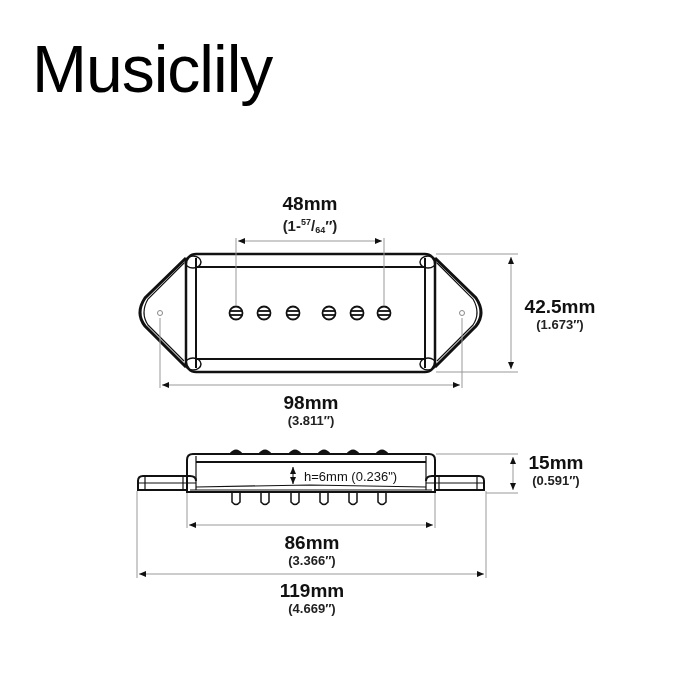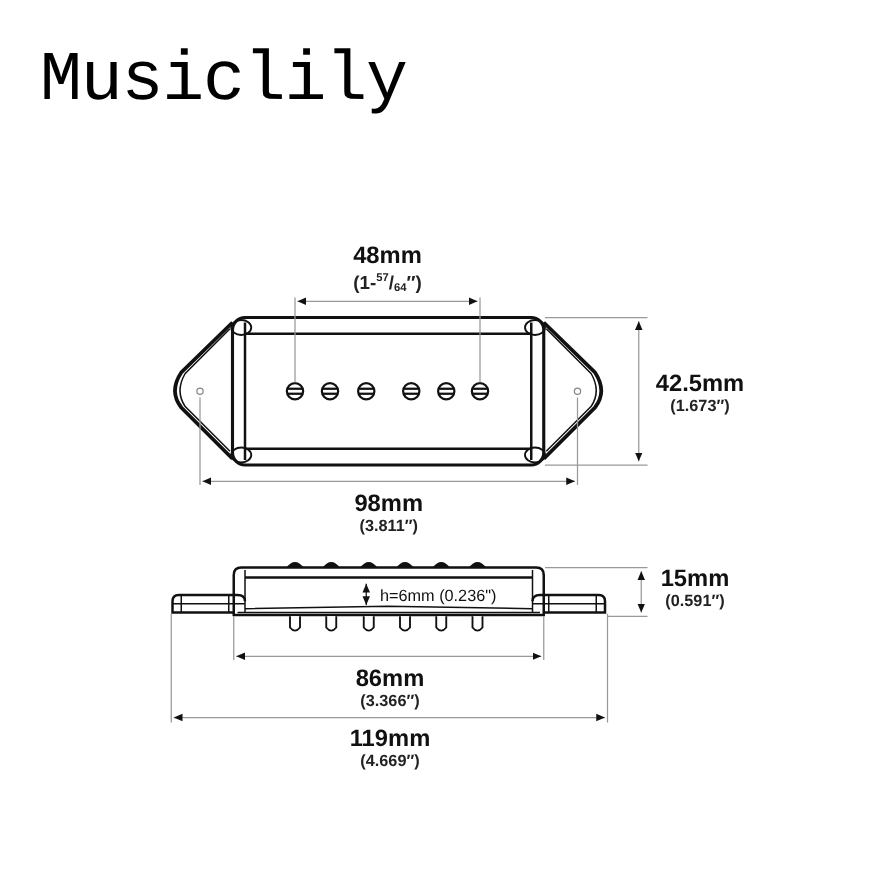--- a/index.html
+++ b/index.html
@@ -1,17 +1,17 @@
 <!DOCTYPE html>
 <html><head>
 <meta charset="utf-8">
 <style>
   html, body { margin: 0; padding: 0; background: #ffffff; }
   body { width: 700px; height: 700px; position: relative; overflow: hidden; font-family: "Liberation Sans", sans-serif; }
-  .brand { position: absolute; left: 32px; top: 36px; font-size: 56px; color: #000; font-family: Liberation Mono, monospace; letter-spacing: -1px; line-height: 1; }
+  .brand { position: absolute; left: 32px; top: 36px; font-size: 66px; color: #000; font-family: Liberation Sans, sans-serif; letter-spacing: -1px; line-height: 1; }
   svg { position: absolute; left: 0; top: 0; }
   .lbl { font-family: "Liberation Sans", sans-serif; font-weight: bold; fill: #111; }
   .sub { font-family: "Liberation Sans", sans-serif; font-weight: bold; fill: #222; }
   .note { font-family: "Liberation Sans", sans-serif; fill: #111; }
 </style>
 </head>
 <body>
 
 <div class="brand">Musiclily</div>
 

